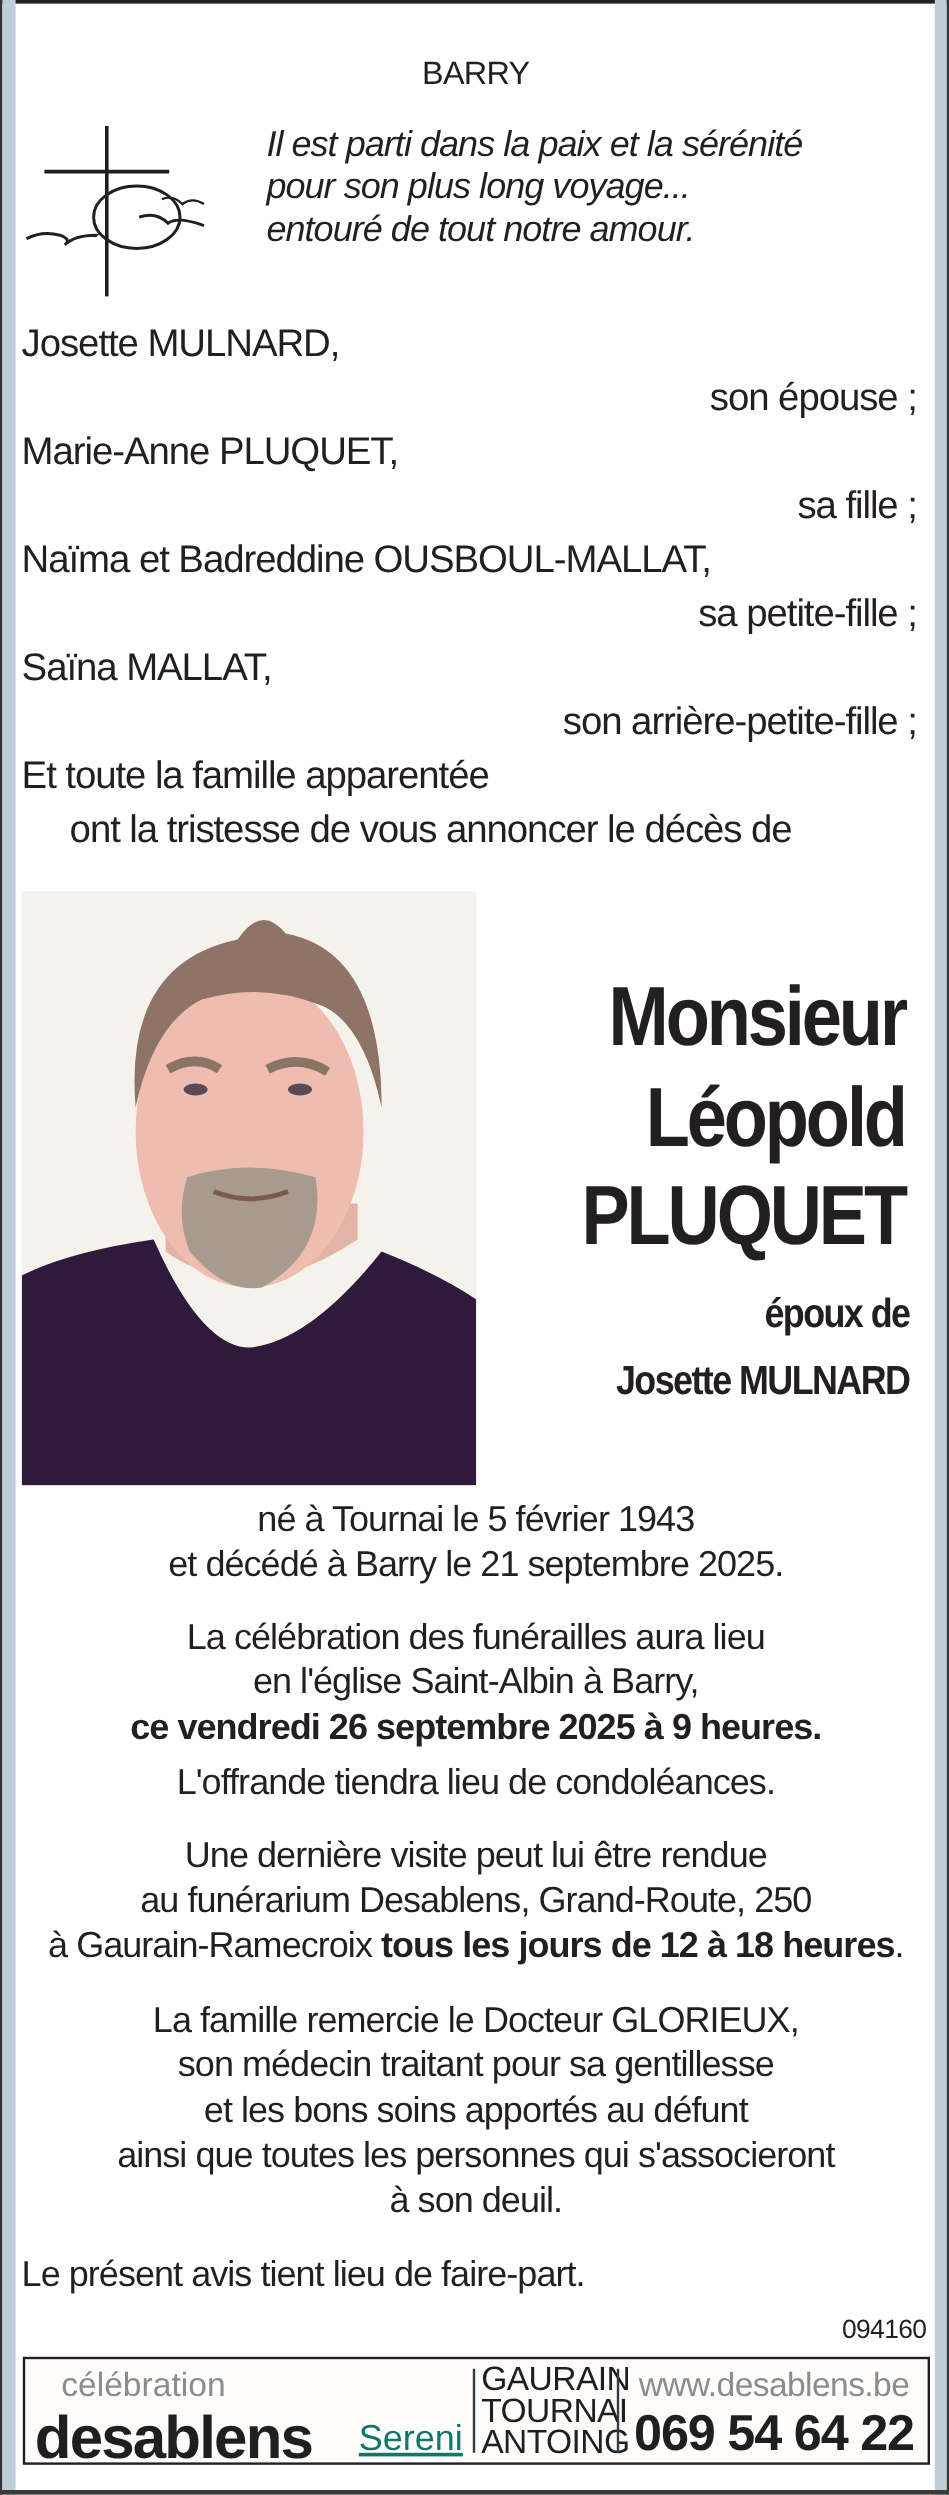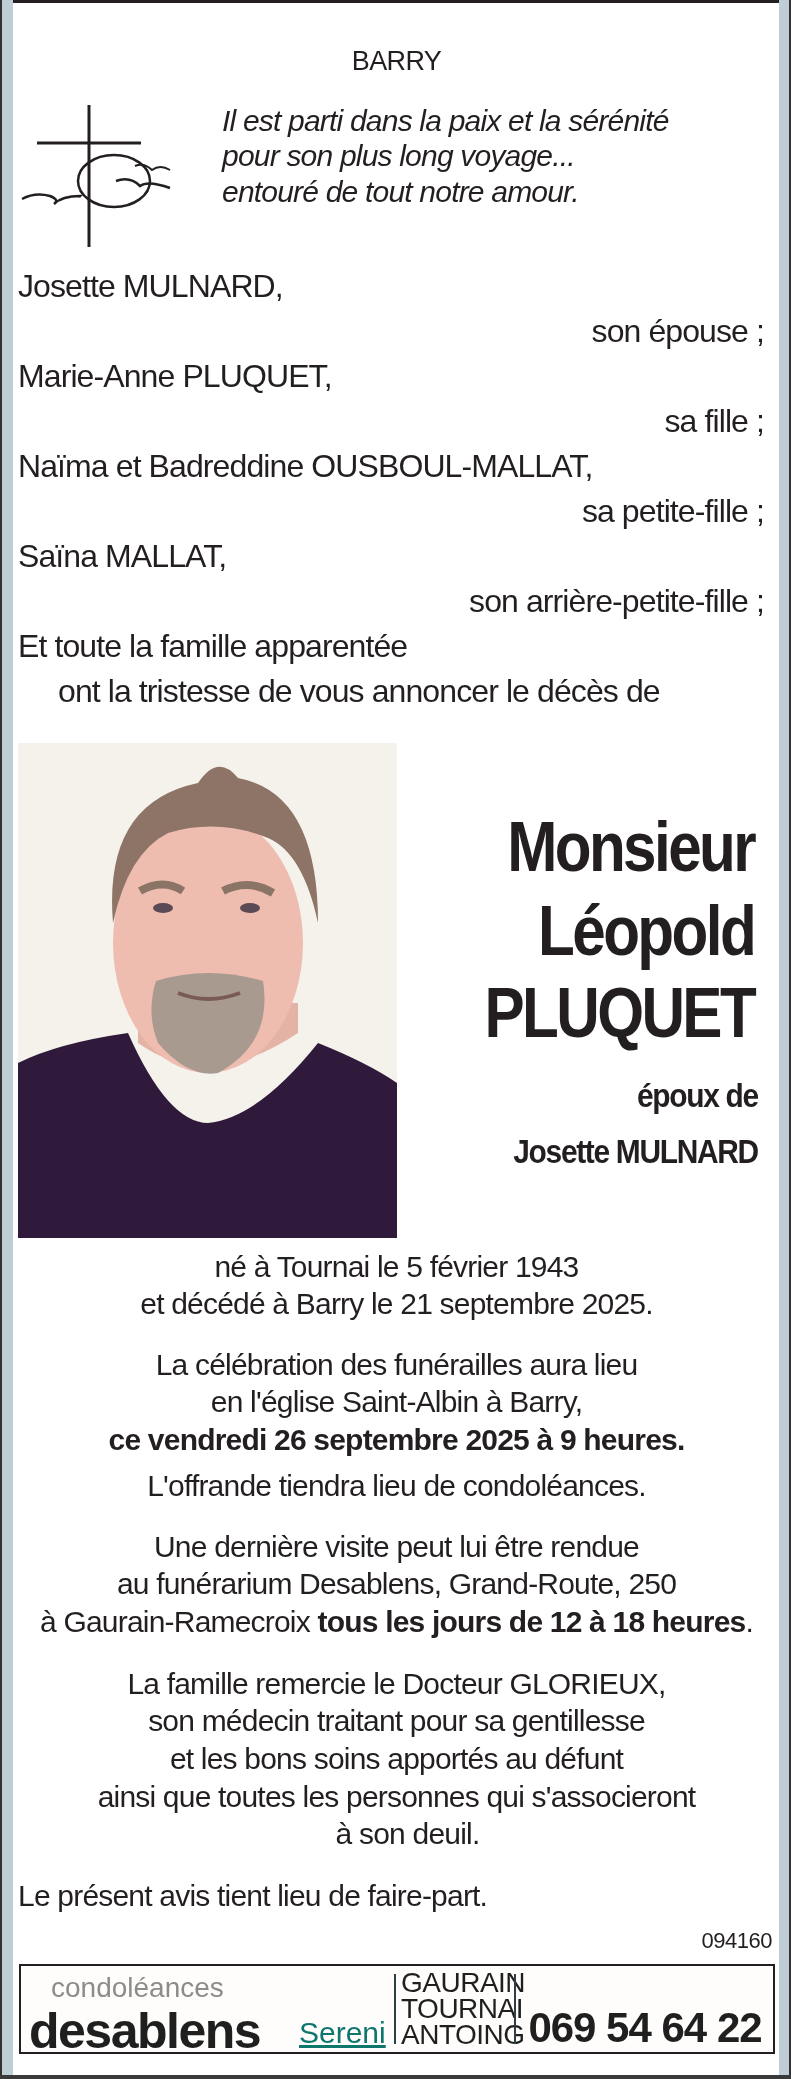--- a/index.html
+++ b/index.html
@@ -125,31 +125,32 @@
 <div class="abs b center" style="top:1471px;">L'offrande tiendra lieu de condoléances.</div>
 
 <div class="abs b center" style="top:1532px;">Une dernière visite peut lui être rendue</div>
 <div class="abs b center" style="top:1569px;">au funérarium Desablens, Grand-Route, 250</div>
 <div class="abs b center" style="top:1607px;"><span>à Gaurain-Ramecroix </span><span class="bold">tous les jours de 12 à 18 heures</span><span>.</span></div>
 
 <div class="abs b center" style="top:1669px;">La famille remercie le Docteur GLORIEUX,</div>
 <div class="abs b center" style="top:1706px;">son médecin traitant pour sa gentillesse</div>
 <div class="abs b center" style="top:1744px;">et les bons soins apportés au défunt</div>
 <div class="abs b center" style="top:1782px;">ainsi que toutes les personnes qui s'associeront</div>
-<div class="abs b center" style="top:1819px;padding-left:11px;">à son deuil.</div>
+<div class="abs b center" style="top:1819px;">à son deuil.</div>
 
 <div class="abs b left" style="top:1881px;">Le présent avis tient lieu de faire-part.</div>
 
 <div class="ref">094160</div>
 
 <div class="footer">
-  <div class="funerailles">condoléances</div>
+  <div class="funerailles">célébration</div>
   <div class="brand">desablens</div>
   <div class="sereni">Sereni</div>
   <div class="div1"></div>
   <div class="towns">
     <div>GAURAIN</div>
     <div>TOURNAI</div>
     <div>ANTOING</div>
   </div>
   <div class="div2"></div>
+  <div class="web">www.desablens.be</div>
   <div class="phone">069 54 64 22</div>
 </div>
 
 </body></html>

